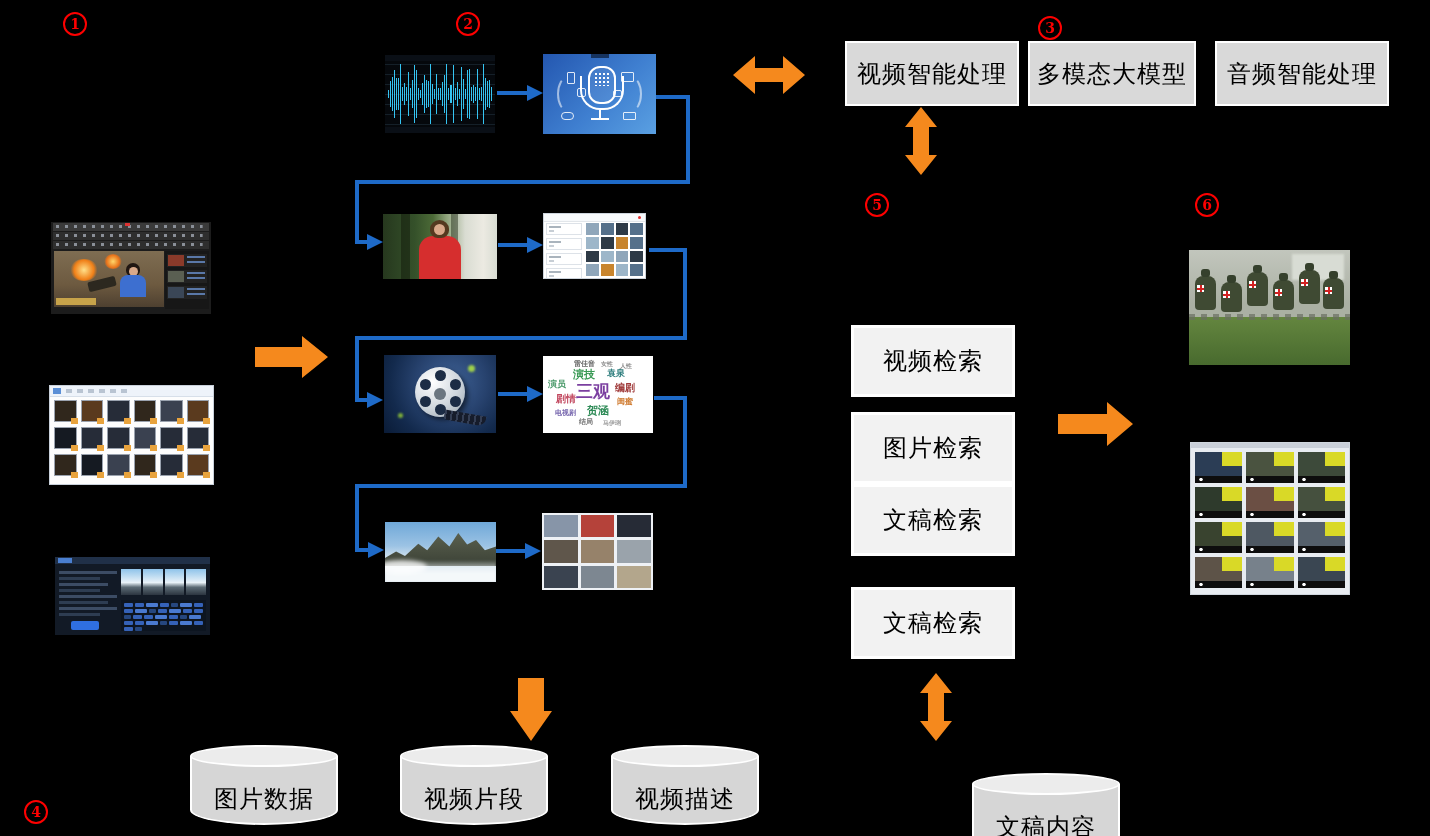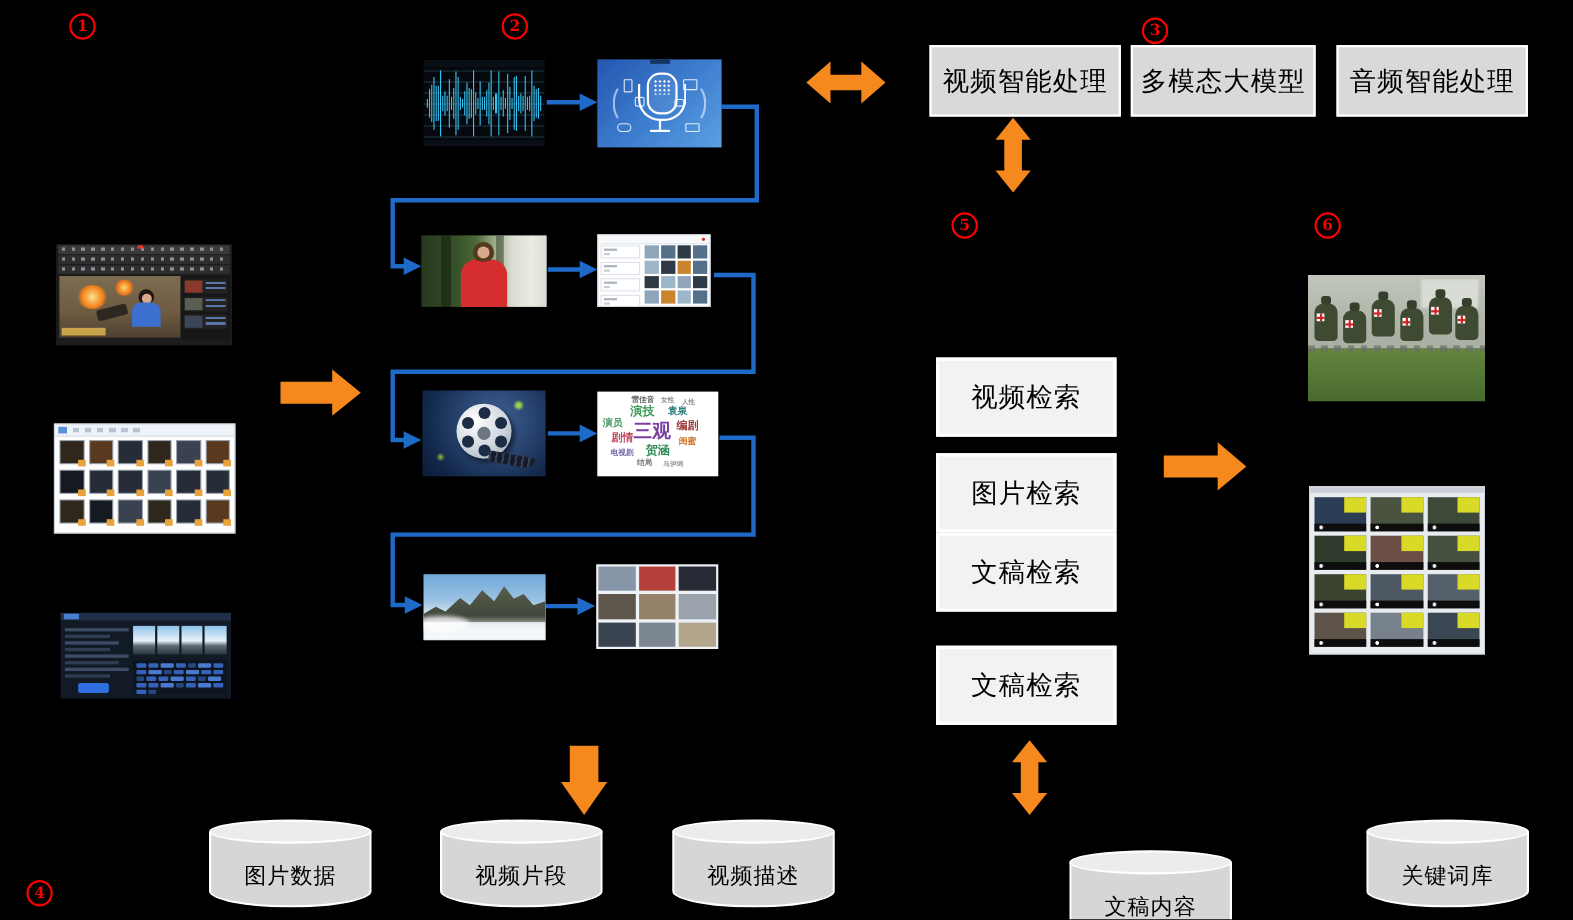--- a/index.html
+++ b/index.html
@@ -245,21 +245,21 @@
   .rb1{top:238px;} .rb2{top:325px;} .rb3{top:412px;} .rb4{top:484px;font-family:Liberation Serif, serif;} .rb5{top:587px;}
 
   
   .cyl{position:absolute;top:745px;width:148px;height:80px;}
   .c1{left:190px;} .c2{left:400px;} .c3{left:611px;} .c4{left:822px;} .c5{left:972px;margin-top:28px;} .c6{left:1242px;}
   .cyl .cbody{position:absolute;left:0;right:0;top:11px;bottom:0;box-sizing:border-box;background:#d6d6d6;
     border-left:2px solid #fff;border-right:2px solid #fff;border-bottom:2px solid #fff;
     border-radius:0 0 74px 74px / 0 0 15px 15px;}
   .cyl .ctop{position:absolute;left:0;right:0;top:0;height:22px;box-sizing:border-box;border-radius:50%;
     background:#ececec;border:2px solid #fff;}
-  .cyl .clabel{position:absolute;left:0;right:0;top:38px;text-align:center;font-size:20px;color:#000;letter-spacing:1px;}
+  .cyl .clabel{position:absolute;left:0;right:0;top:38px;text-align:center;font-size:24px;color:#000;letter-spacing:1px;}
 </style>
 </head>
 <body>
 
 <div class="canvas">
 
   <svg class="connectors" viewBox="0 0 1430 836">
     <g stroke="#1E6AC8" stroke-width="4" fill="none">
       <polyline points="497,93 528,93"></polyline>
       <polyline points="656,97 688,97 688,182 357,182 357,242 368,242"></polyline>
@@ -582,19 +582,14 @@
   <div class="cyl c2">
     <div class="cbody"></div>
     <div class="ctop"></div>
     <div class="clabel">视频片段</div>
   </div>
   <div class="cyl c5">
     <div class="cbody"></div>
     <div class="ctop"></div>
     <div class="clabel">文稿内容</div>
   </div>
-  <div class="cyl c6">
-    <div class="cbody"></div>
-    <div class="ctop"></div>
-    <div class="clabel">关键词库</div>
-  </div>
 
 </div>
 
 </body></html>

